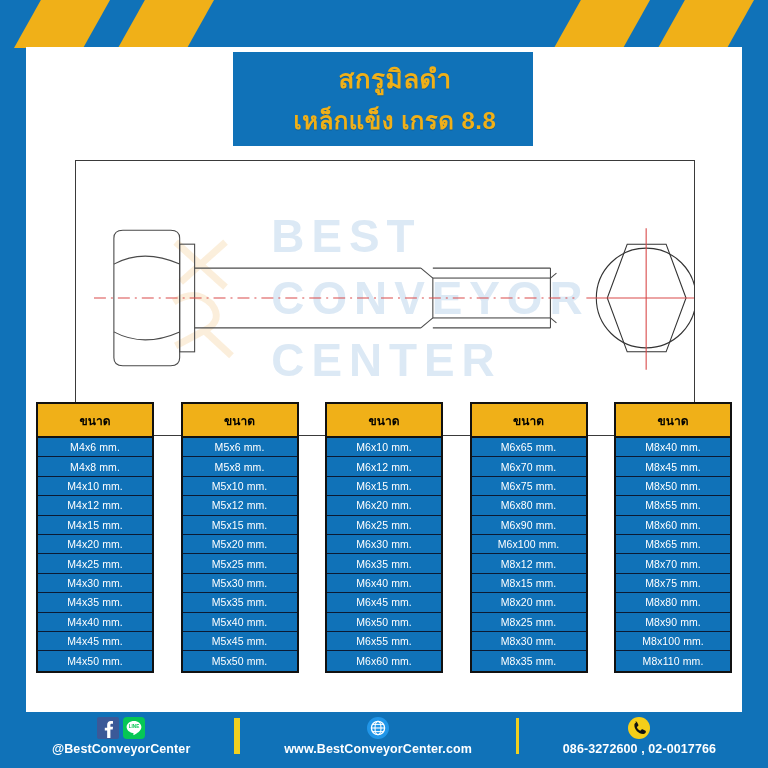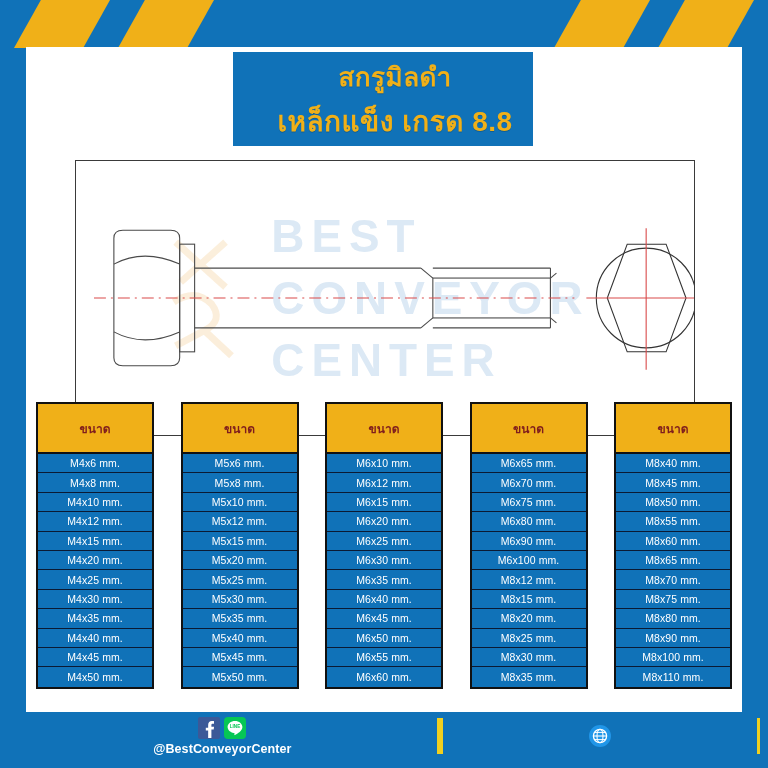--- a/index.html
+++ b/index.html
@@ -58,21 +58,21 @@
     padding-left: 24px;
   }
   .title-line {
     color: #F0B018;
     font-weight: bold;
     letter-spacing: 0.5px;
     text-shadow: 0 1px 0 rgba(0,0,0,.18);
     white-space: nowrap;
   }
   .title-line.l1 { font-size: 26px; }
-  .title-line.l2 { font-size: 28px; }
+  .title-line.l2 { font-size: 24px; }
 
   
   #drawing-frame {
     position: absolute;
     left: 49px;
     top: 113px;
     width: 620px;
     height: 276px;
     border: 1.5px solid #3a3a3a;
     background: #fff;
@@ -84,29 +84,29 @@
   #tables {
     position: absolute;
     left: 10px;
     top: 355px;
     width: 696px;
     display: flex;
     justify-content: space-between;
   }
   .size-col { width: 118px; }
   .col-head {
-    height: 52px;
+    height: 36px;
     background: #F0B018;
     border: 2px solid #111;
     display: flex;
     align-items: center;
     justify-content: center;
     font-size: 12px;
     font-weight: bold;
-    color: #7f1d1d;
+    color: #000000;
   }
   .col-body {
     border: 2px solid #111;
     border-top: none;
     background: #1072B8;
   }
   .size-cell {
     height: 19.4px;
     background: #1072B8;
     border-bottom: 1px solid #0b1a33;
@@ -348,19 +348,31 @@
         <span>
           <svg class="ico" width="24" height="24" viewBox="0 0 24 24">
             <circle cx="12" cy="12" r="11" fill="#2196E8"></circle>
             <circle cx="12" cy="12" r="6.6" fill="none" stroke="#fff" stroke-width="1.3"></circle>
             <ellipse cx="12" cy="12" rx="3" ry="6.6" fill="none" stroke="#fff" stroke-width="1.1"></ellipse>
             <line x1="5.4" y1="12" x2="18.6" y2="12" stroke="#fff" stroke-width="1.1"></line>
             <path d="M6.6 8.4h10.8M6.6 15.6h10.8" stroke="#fff" stroke-width="1"></path>
           </svg>
         </span>
       </div>
+      <div class="f-label">www.BestConveyorCenter.com</div>
     </div>
 
     <div class="f-div"></div>
 
+    <div class="f-group">
+      <div class="f-icons">
+        <span>
+          <svg class="ico" width="24" height="24" viewBox="0 0 24 24">
+            <circle cx="12" cy="12" r="11" fill="#F5CE19"></circle>
+            <path d="M8.3 5.6c.8-.3 1.5 0 1.9.8l1 2c.35.72.2 1.3-.4 1.8l-.7.6c-.2.2-.25.4-.12.7.5 1.2 1.7 2.5 2.9 3.1.3.15.5.1.7-.12l.6-.7c.5-.6 1.1-.75 1.8-.4l2 1c.8.4 1.1 1.1.8 1.9-.35.95-1.3 1.65-2.4 1.7-4.6.2-9.2-4.4-9-9 .05-1.1.75-2.05 1.9-2.38z" fill="#111"></path>
+          </svg>
+        </span>
+      </div>
+      <div class="f-label">086-3272600 , 02-0017766</div>
+    </div>
 
   </div>
 </div>
 
 </body></html>

